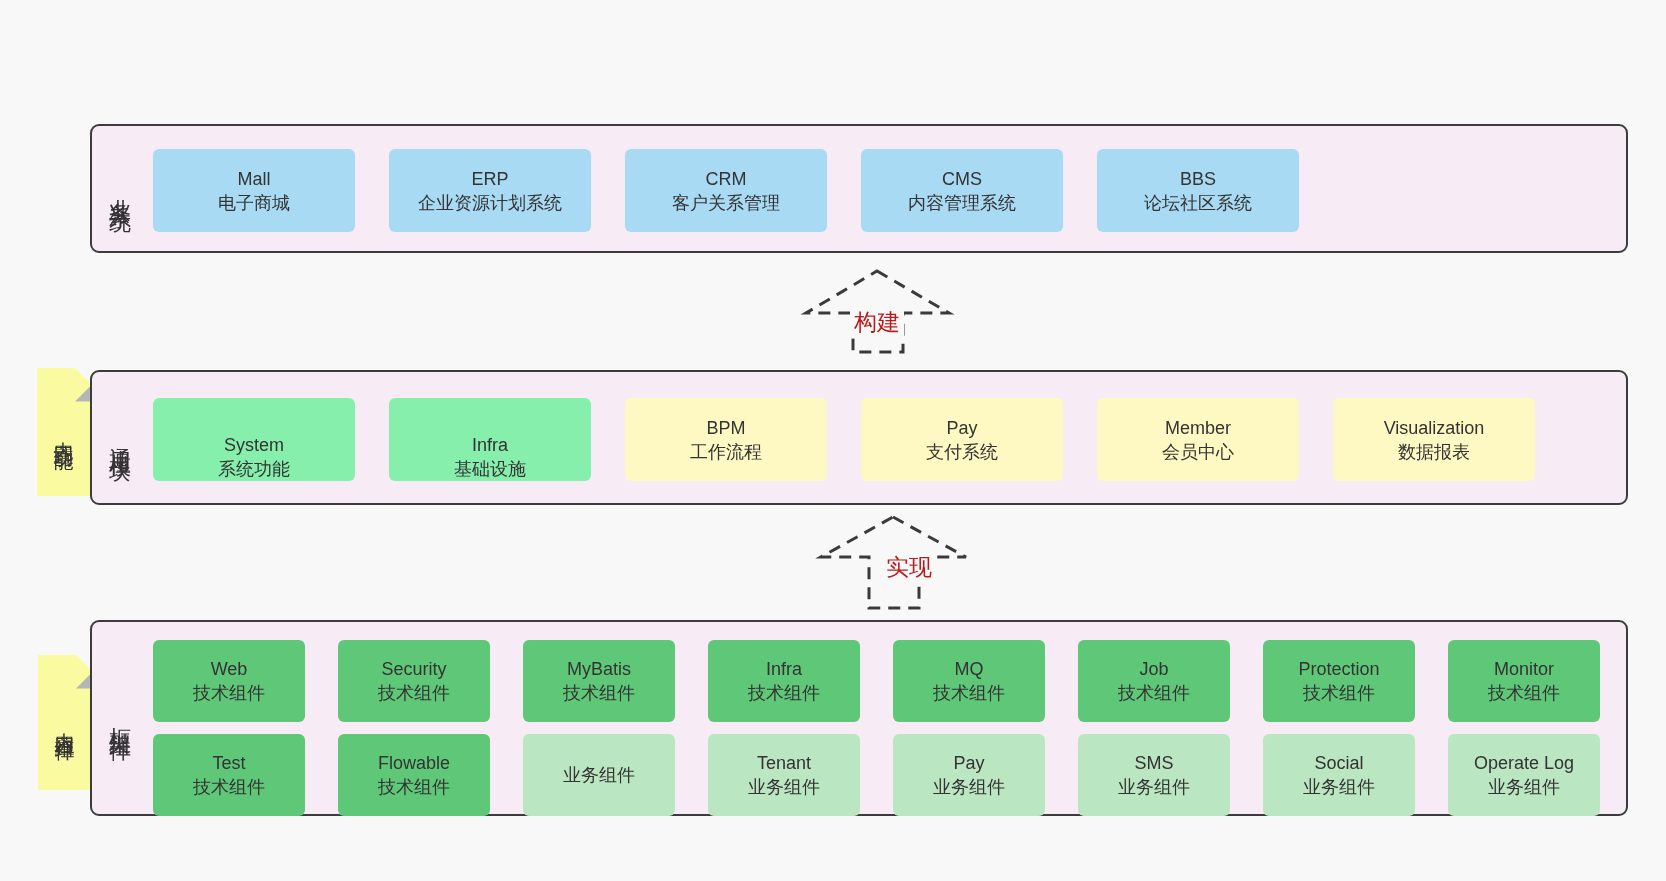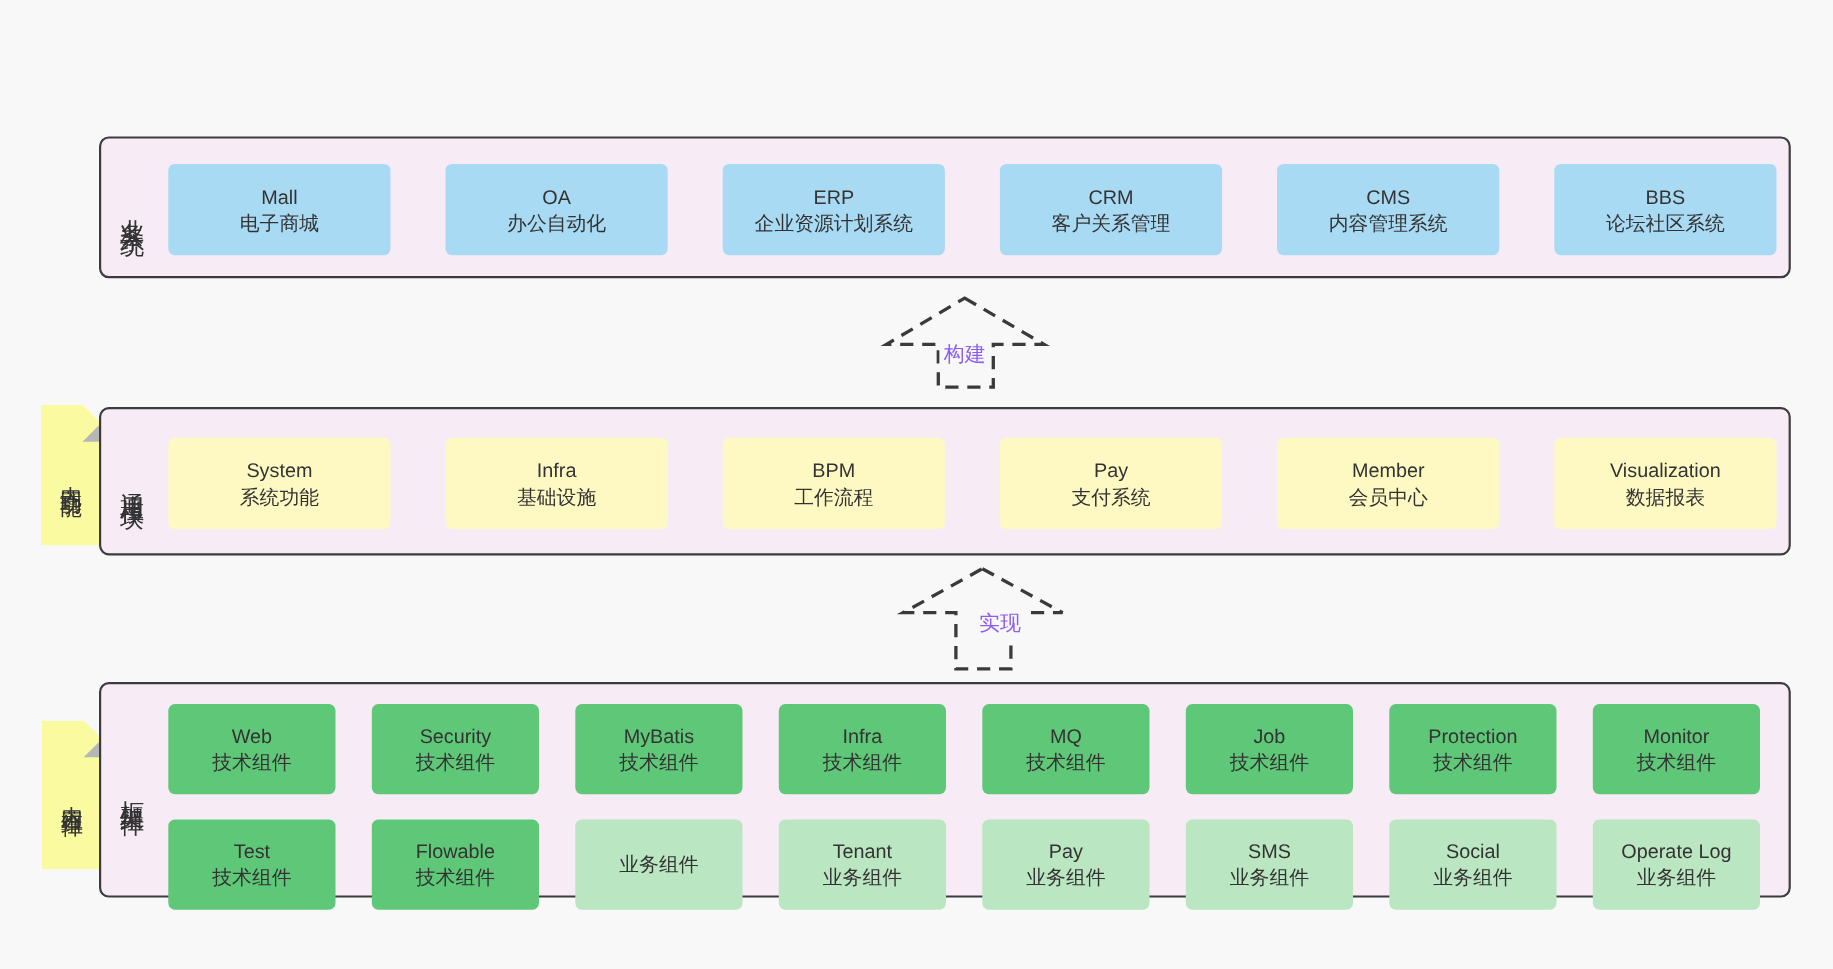--- a/index.html
+++ b/index.html
@@ -12,30 +12,30 @@
   .panel{
     position:absolute;left:90px;width:1538px;
     background:#f7ecf6;border:2px solid #3c3c3c;border-radius:9px;
     box-sizing:border-box;z-index:2;
   }
   .panel-label{
     position:absolute;left:13px;top:50%;transform:translateY(-50%);
     writing-mode:vertical-rl;text-orientation:upright;
     font-size:22px;letter-spacing:4px;color:#333;white-space:nowrap;
   }
-  .box-row{position:absolute;left:61px;display:flex;gap:50px;}
+  .box-row{position:absolute;left:61px;display:flex;gap:34px;}
   .box-row.cols8{gap:33px;}
   .box{
     width:202px;height:83px;border-radius:6px;
     display:flex;flex-direction:column;align-items:center;justify-content:center;
     text-align:center;font-size:18px;line-height:24px;color:#333;
   }
   .cols8 .box{width:152px;height:82px;padding:0 14px;box-sizing:border-box;}
   .box.blue{background:#a8daf3;}
-  .box.red{background:#fef9c3;}
+  .box.red{background:#86efac;justify-content:flex-end;}
   .box.pink{background:#fef9c3;}
   .box.green{background:#5fc878;}
   .box.lightgreen{background:#bae6c1;}
   .sticky{
     position:absolute;width:55px;background:#fafaa0;z-index:1;
     display:flex;align-items:center;justify-content:center;
     clip-path:polygon(0 0, calc(100% - 17px) 0, 100% 17px, 100% 100%, 0 100%);
   }
   .sticky-label{
     writing-mode:vertical-rl;text-orientation:upright;
@@ -47,45 +47,41 @@
     border-bottom:17px solid #b6b6b6;
     transform:translateY(-0.5px);
   }
   .arrow-svg{position:absolute;z-index:1;}
   .arrow-svg path{
     fill:none;stroke:#3a3a3a;stroke-width:3;
     stroke-dasharray:12 8;stroke-linejoin:miter;
   }
   .arrow-label{
     position:absolute;z-index:2;transform:translate(-50%,-50%);
-    background:#f8f8f8;padding:1px 4px;font-size:19px;color:#8b5cf6;white-space:nowrap;
+    background:#f8f8f8;padding:1px 4px;font-size:23px;color:#b91c1c;white-space:nowrap;
   }
   
   #panel-business{top:124px;height:129px;}
   #panel-business .box-row{top:23px;}
   #panel-modules{top:370px;height:135px;}
   #panel-modules .box-row{top:26px;}
   #panel-framework{top:620px;height:196px;}
   #panel-framework .row1{top:18px;}
-  #panel-framework .row2{top:123px;border-radius:18px;}
+  #panel-framework .row2{top:112px;border-radius:18px;}
 </style>
 </head>
 <body>
 
 <div class="panel" id="panel-business">
   <div class="panel-label">业务系统</div>
   <div class="box-row">
 
   <div class="box blue">
         <div>Mall</div>
         <div>电子商城</div>
-      </div>
-      <div class="box blue">
-        <div>OA</div>
-        <div>办公自动化</div>
       </div>
       <div class="box blue">
         <div>ERP</div>
         <div>企业资源计划系统</div>
       </div>
       <div class="box blue">
         <div>CRM</div>
         <div>客户关系管理</div>
       </div>
       <div class="box blue">

